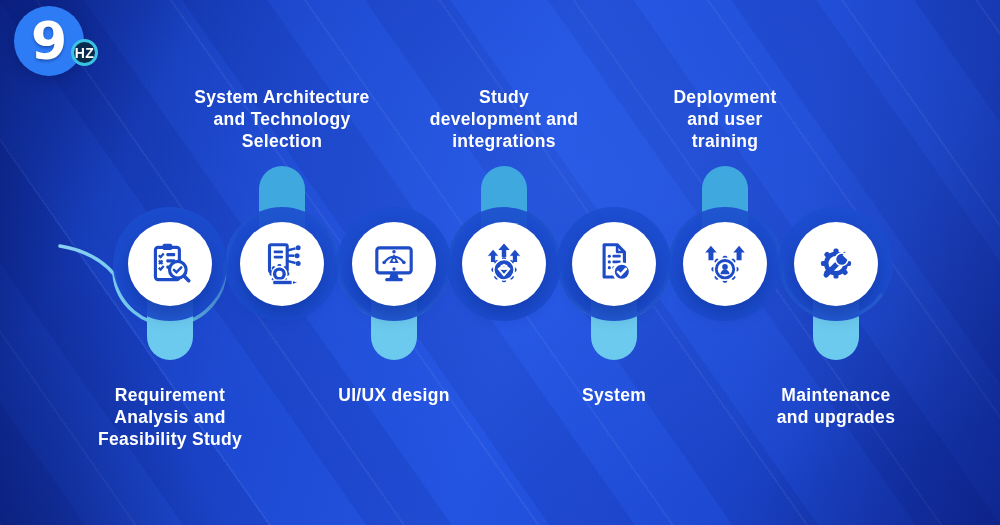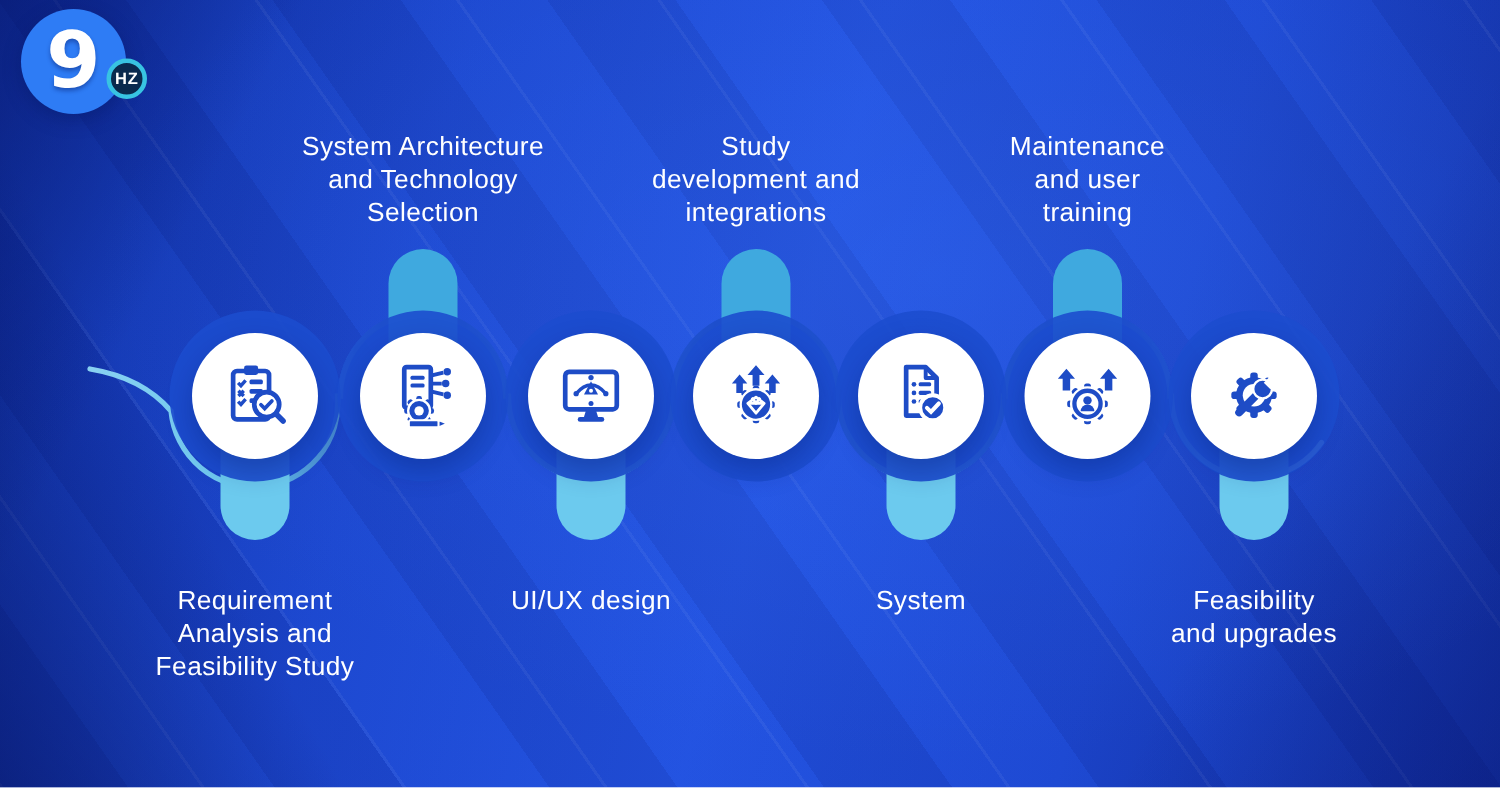--- a/index.html
+++ b/index.html
@@ -30,43 +30,43 @@
   }
   .logo-circle span{
     color:#fff; font-weight:800; font-size:52px; line-height:70px;
     font-family:"DejaVu Sans", sans-serif; text-shadow:0 2px 3px rgba(8,30,110,.45);
   }
   .logo-badge{
     position:absolute; left:57px; top:33px; width:27px; height:27px; border-radius:50%;
     background:var(--logo-badge-bg); border:3px solid var(--logo-badge-ring);
     box-sizing:border-box; display:flex; align-items:center; justify-content:center;
   }
-  .logo-badge span{color:#fff; font-weight:700; font-size:11px; letter-spacing:.5px;}
+  .logo-badge span{color:#fff; font-weight:700; font-size:14px; letter-spacing:.5px;}
   
   .wave{position:absolute; left:0; top:0; width:1000px; height:525px;}
   
   .step{position:absolute; top:0; width:0; height:100%;}
   .s1{left:170px}.s2{left:282px}.s3{left:394px}.s4{left:504px}.s5{left:614px}.s6{left:725px}.s7{left:836px}
   .pill{position:absolute; left:-23px; width:46px; border-radius:23px;}
   .pill-down{top:258px; height:102px; background:var(--pill-bottom);}
   .pill-up{top:166px; height:102px; background:var(--pill-top);}
   .halo{position:absolute; left:-57px; top:207px; width:114px; height:114px; border-radius:50%;
         background:var(--halo-blue); opacity:.9;}
   .circle{
     position:absolute; left:-42px; top:222px; width:84px; height:84px; border-radius:50%;
     background:var(--circle-white); display:flex; align-items:center; justify-content:center;
     box-shadow:0 8px 18px rgba(4,22,100,.30);
   }
   .circle svg{width:50px; height:50px;}
   .label{
     position:absolute; left:-118px; width:236px; text-align:center; color:var(--label-text);
-    font-size:17.5px; line-height:22px; font-weight:400; letter-spacing:.3px; white-space:pre-line;
+    font-size:17.5px; line-height:22px; font-weight:700; letter-spacing:.3px; white-space:pre-line;margin-top:12px;
   }
   .label-top{bottom:373px;}
-  .label-bottom{top:389px;}
+  .label-bottom{top:372px;}
   
   .f{fill:var(--icon-blue); stroke:none;}
   .f.ow{stroke:#fff;}
   .s{fill:none; stroke:var(--icon-blue);}
   .fw{fill:#fff; stroke:none;}
   .fw.ob{stroke:var(--icon-blue);}
   .sw{fill:none; stroke:#fff;}
 </style>
 </head>
 <body>
@@ -243,21 +243,21 @@
           <rect x="21.8" y="16" width="4.4" height="26" rx="1.6" transform="rotate(45 24 29)"></rect>
           <rect x="21.8" y="16" width="4.4" height="26" rx="1.6" transform="rotate(90 24 29)"></rect>
           <rect x="21.8" y="16" width="4.4" height="26" rx="1.6" transform="rotate(135 24 29)"></rect>
         </g>
         <circle class="f ow" cx="24" cy="29" r="10.5" stroke-width="1.5"></circle>
         <circle class="fw" cx="24" cy="29" r="7"></circle>
         <circle class="f" cx="24" cy="26.8" r="2.7"></circle>
         <path class="f" d="M19.6 33.8 a4.4 4.4 0 0 1 8.8 0 z"></path>
       </svg>
     </div>
-    <div class="label label-top">Maintenance
+    <div class="label label-top">Deployment
 and user
 training</div>
   </div>
 
   <div class="step s7">
     <div class="pill pill-down"></div>
     <div class="halo"></div>
     <div class="circle">
       <svg viewBox="0 0 48 48">
         <g class="f">
@@ -266,17 +266,17 @@
           <rect x="21.6" y="9" width="4.8" height="29" rx="1.8" transform="rotate(90 24 23.5)"></rect>
           <rect x="21.6" y="9" width="4.8" height="29" rx="1.8" transform="rotate(135 24 23.5)"></rect>
         </g>
         <circle class="f" cx="24" cy="23.5" r="11.5"></circle>
         <circle class="fw" cx="24" cy="23.5" r="7.2"></circle>
         <line class="s" x1="14.5" y1="34.5" x2="26" y2="23" stroke-width="5" stroke-linecap="round"></line>
         <circle class="f ow" cx="29.5" cy="19.5" r="6" stroke-width="1.5"></circle>
         <rect class="fw" x="31.5" y="12.5" width="6" height="6" transform="rotate(45 34.5 15.5)"></rect>
       </svg>
     </div>
-    <div class="label label-bottom">Feasibility
+    <div class="label label-bottom">Maintenance
 and upgrades</div>
   </div>
 
 </div>
 
 </body></html>

